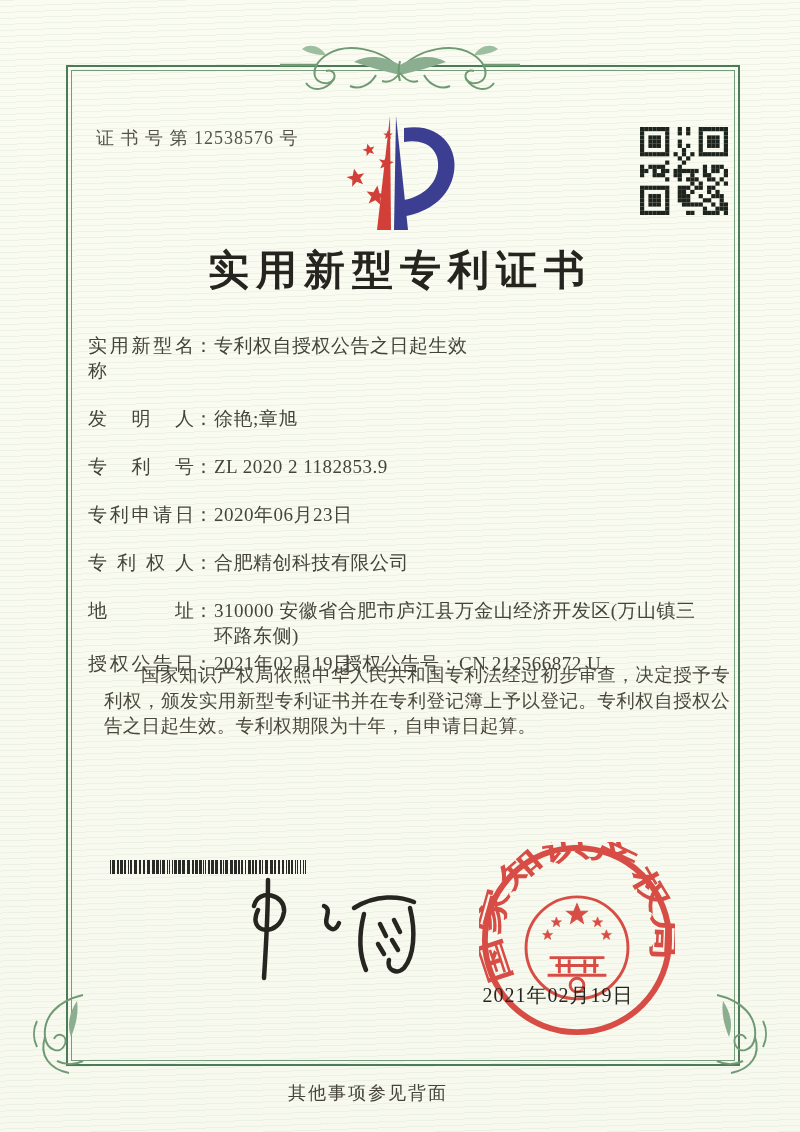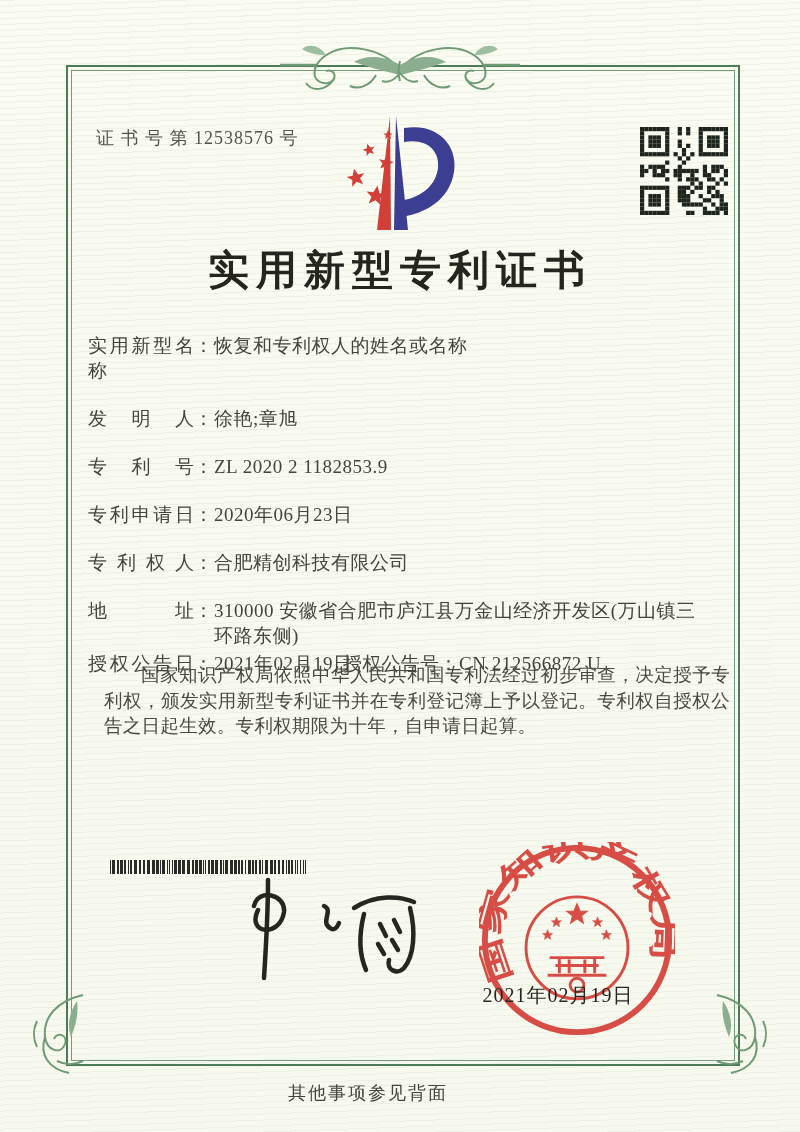--- a/index.html
+++ b/index.html
@@ -306,21 +306,21 @@
       <rect x="18" y="20" width="1" height="1" fill="#1d241d"></rect>
       <rect x="20" y="20" width="1" height="1" fill="#1d241d"></rect>
     </svg>
 
   <div class="title">实用新型专利证书</div>
 
   <div class="fields">
     <div class="f-row">
       <span class="f-label">实用新型名称</span>
         <span class="f-colon">：</span>
-      <span class="f-value">恢复和专利权人的姓名或名称</span>
+      <span class="f-value">专利权自授权公告之日起生效</span>
     </div>
     <div class="f-row">
       <span class="f-label">发明人</span>
         <span class="f-colon">：</span>
       <span class="f-value">徐艳;章旭</span>
     </div>
     <div class="f-row">
       <span class="f-label">专利号</span>
         <span class="f-colon">：</span>
       <span class="f-value">ZL 2020 2 1182853.9</span>

